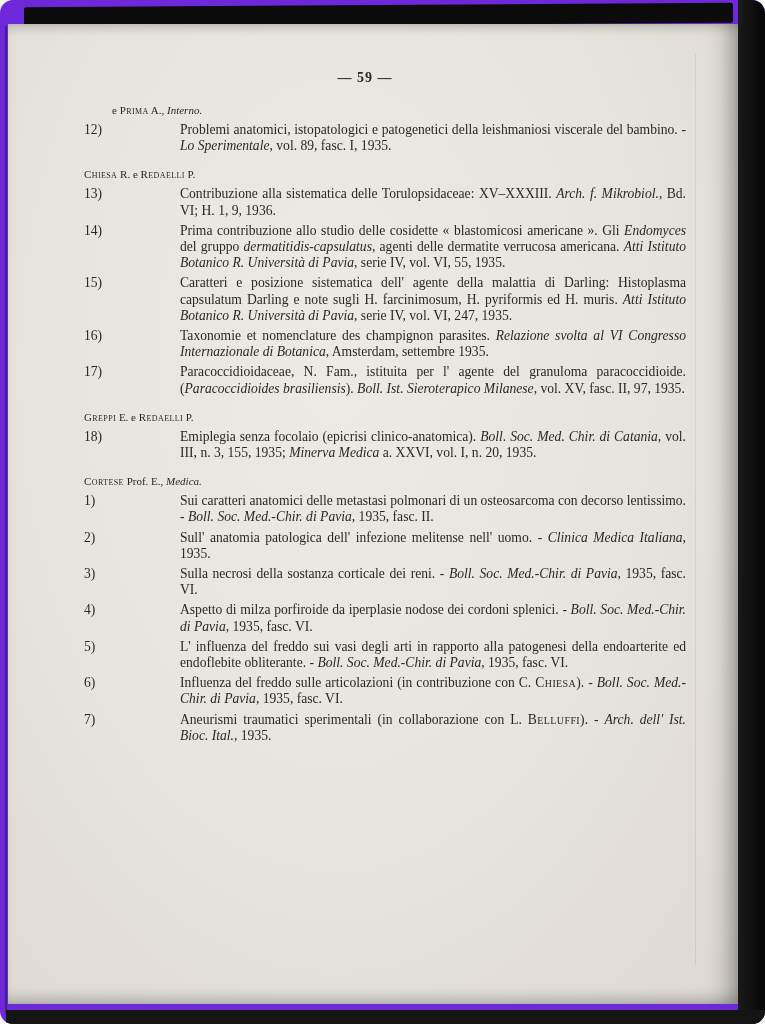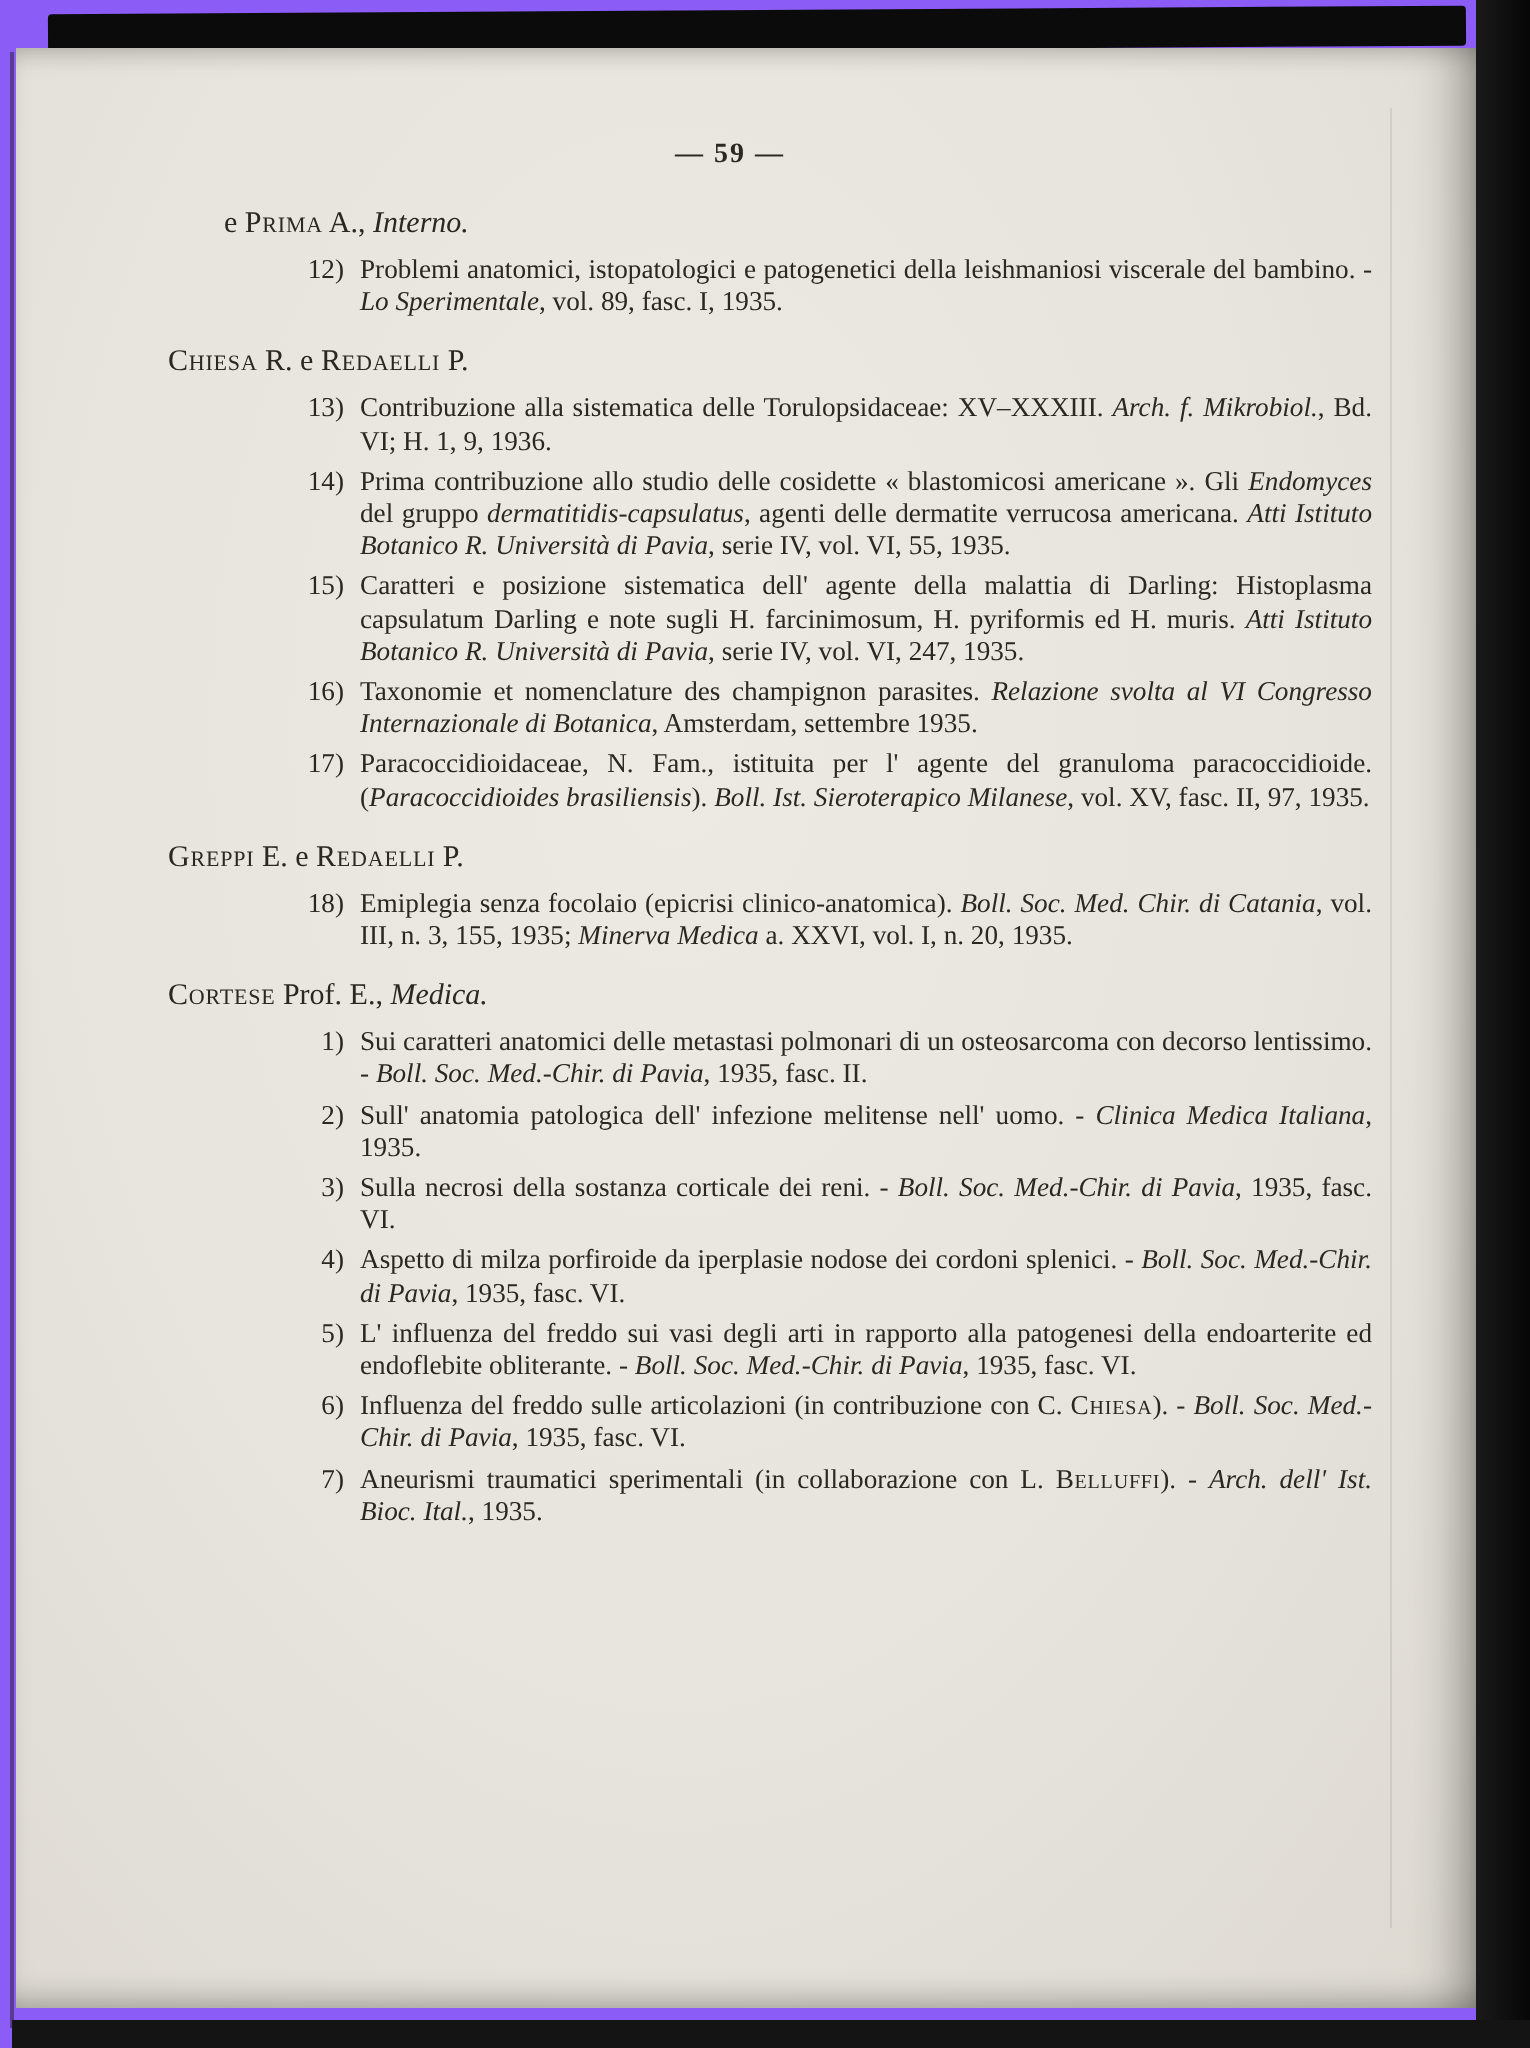--- a/index.html
+++ b/index.html
@@ -6,22 +6,23 @@
   html, body { margin: 0; padding: 0; }
   body {
     width: 765px; height: 1024px;
     background: #f5f4f1;
     font-family: "Liberation Serif", "DejaVu Serif", serif;
     overflow: hidden;
   }
   .scan {
     position: relative;
     width: 765px; height: 1024px;
-    background: #8b5cf6;
+    background: #6d28d9;
     overflow: hidden;
+    border-radius: 13px;
   }
   
   .edge-top {
     position: absolute; left: 24px; right: 32px; top: 5px; height: 20px;
     background: #0b0b0b; border-radius: 2px;
     transform: rotate(-0.35deg);
   }
   .edge-right {
     position: absolute; top: 0; bottom: 0; right: 0; width: 27px;
     background: linear-gradient(to right, #1a1a1a, #060606);
@@ -53,39 +54,38 @@
     text-align: center;
     font-size: 14px;
     letter-spacing: 1px;
     font-weight: bold;
     margin: 0 40px 18px 0;
     color: #2b2924;
   }
   .bibliography { max-width: 608px; }
   .section { margin-bottom: 6px; }
   .section-heading {
-    font-size: 15px;
+    font-size: 11px;
     margin: 14px 0 6px 0;
     color: #2a2822;
   }
   .section-heading.indented { margin-left: 28px; }
   .entry {
     position: relative;
     padding-left: 96px;
     margin-bottom: 4px;
     font-size: 13.6px;
     line-height: 16.2px;
     text-align: justify;
     color: #2a2822;
   }
   .entry .num {
     position: absolute;
     left: 0; top: 0;
     width: 88px;
-    text-align: right;
   }
   .it { font-style: italic; }
   .sc { font-variant: small-caps; letter-spacing: 0.4px; }
 </style>
 </head>
 <body>
 
 <div class="scan">
   <div class="edge-top"></div>
   <div class="edge-right"></div>

